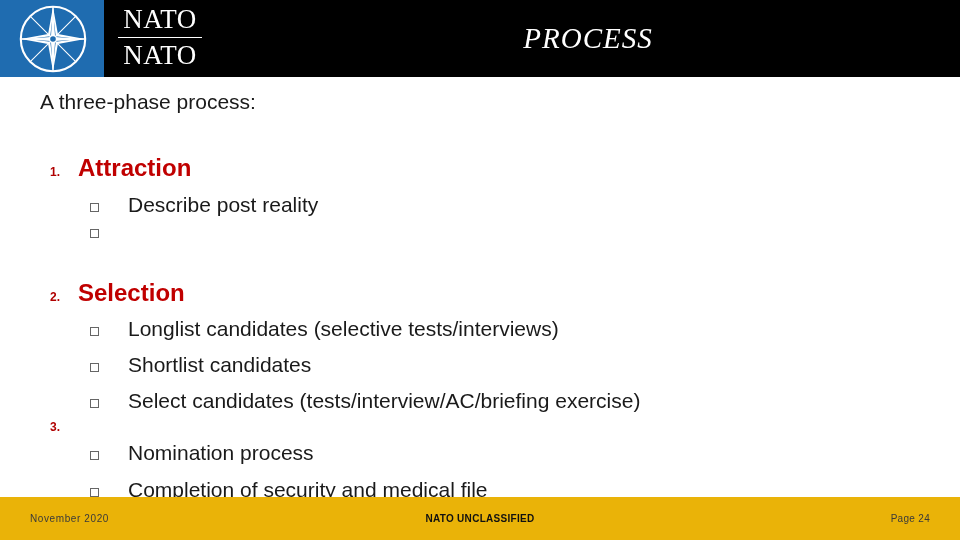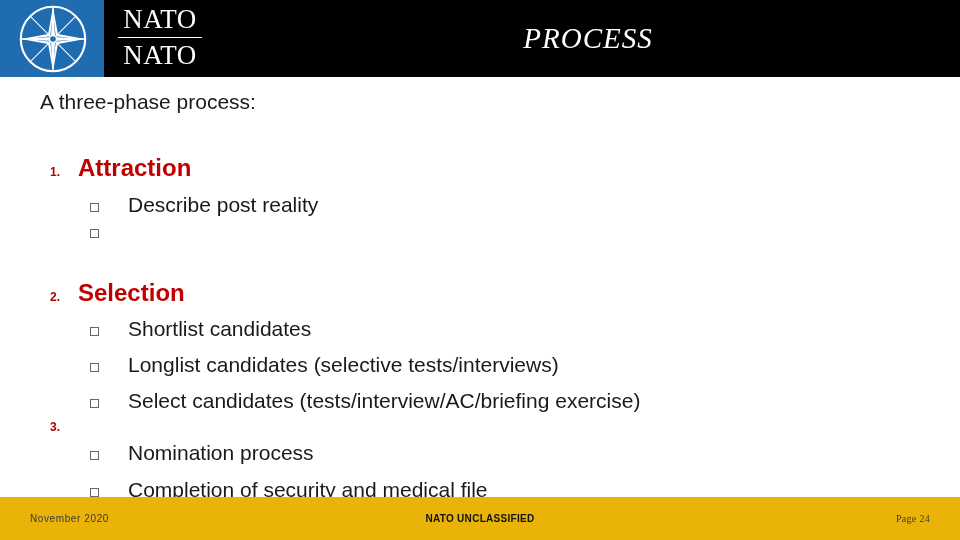--- a/index.html
+++ b/index.html
@@ -195,21 +195,20 @@
     color: #111111;
     letter-spacing: 0.3px;
   }
   .footer-page {
     position: absolute;
     right: 30px;
     top: 16px;
     font-size: 10px;
     color: #3a3a3a;
     letter-spacing: 0.3px;
-    font-family: Liberation Serif, serif;
   }
 </style>
 </head>
 <body>
 
 <div class="slide">
 
   <div class="header">
     <div class="logo-block">
       <div class="logo-blue"></div>
@@ -253,25 +252,25 @@
       </div>
     </div>
 
     <div class="phase">
       <div class="phase-head">
         <div class="phase-num">2.</div>
         <div class="phase-name">Selection</div>
       </div>
       <div class="sub">
         <div class="sub-marker"><span></span></div>
+        <div class="sub-text">Longlist candidates (selective tests/interviews)</div>
+      </div>
+      <div class="sub">
+        <div class="sub-marker"><span></span></div>
         <div class="sub-text">Shortlist candidates</div>
-      </div>
-      <div class="sub">
-        <div class="sub-marker"><span></span></div>
-        <div class="sub-text">Longlist candidates (selective tests/interviews)</div>
       </div>
       <div class="sub">
         <div class="sub-marker"><span></span></div>
         <div class="sub-text">Select candidates (tests/interview/AC/briefing exercise)</div>
       </div>
     </div>
 
     <div class="phase">
       <div class="phase-head">
         <div class="phase-num">3.</div>

